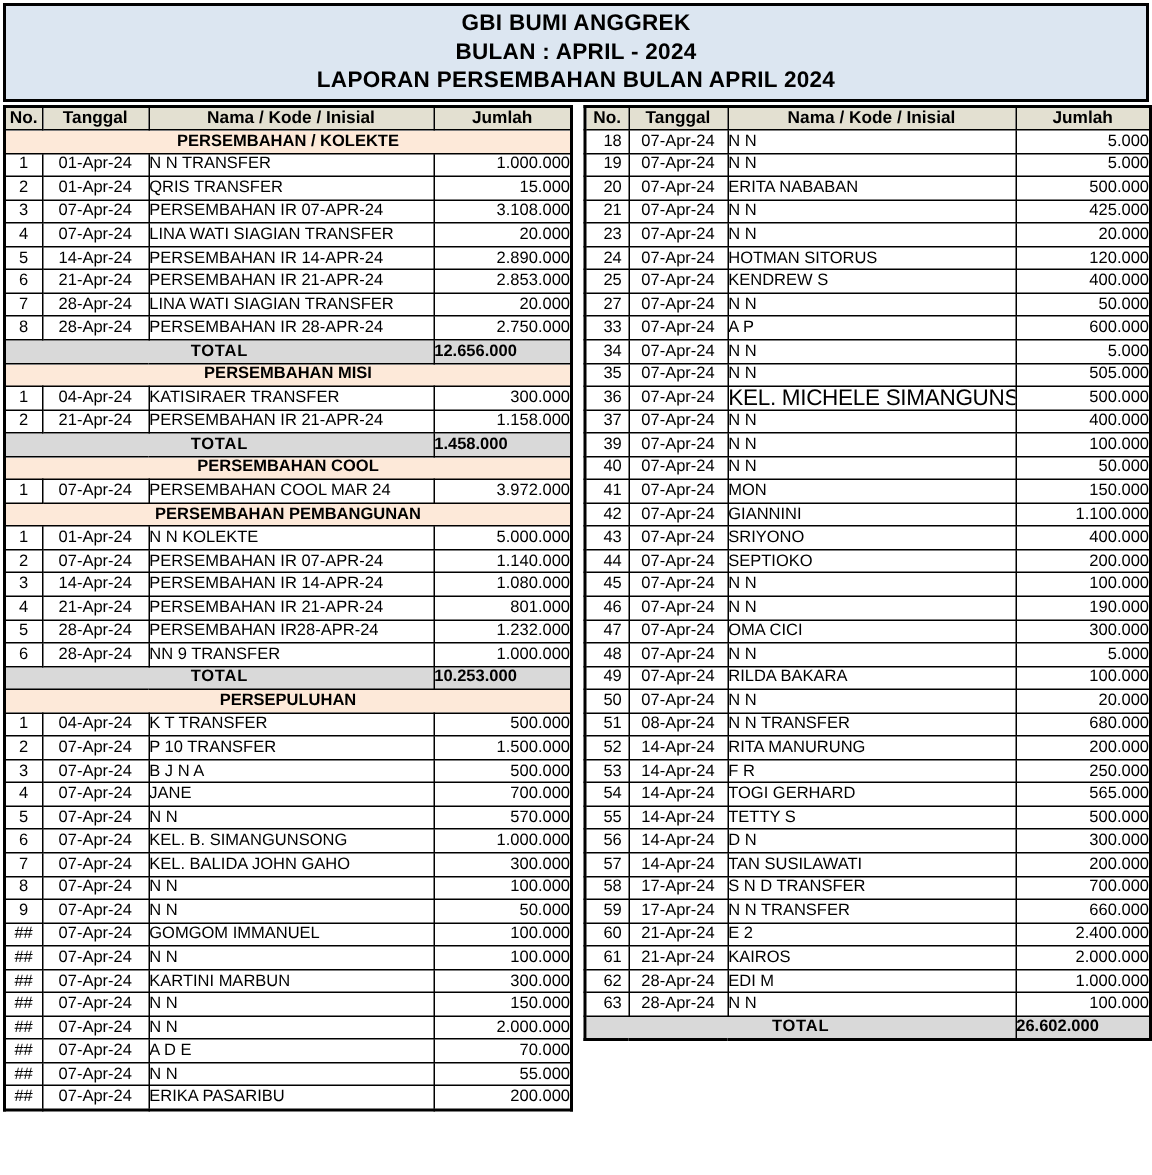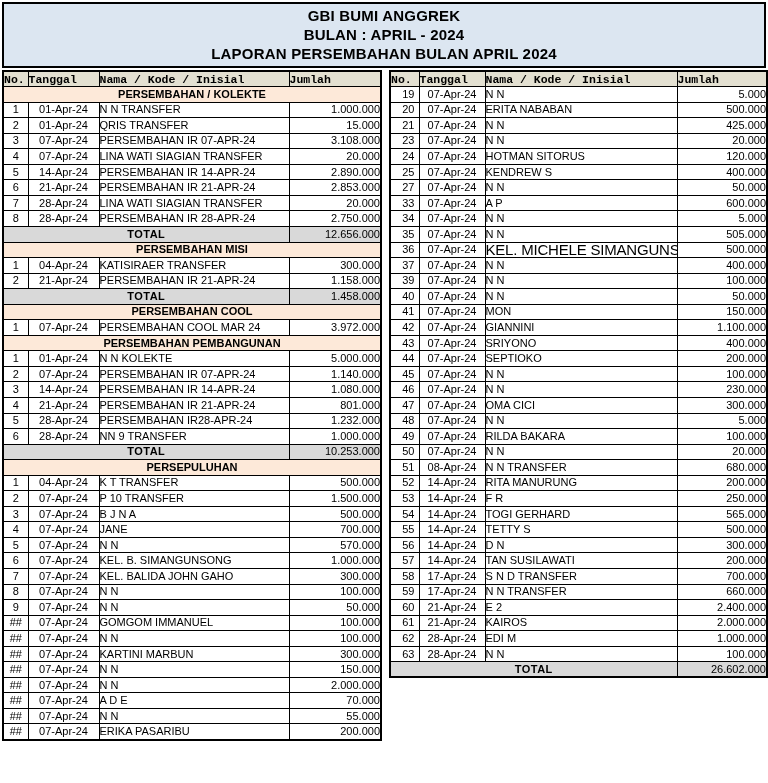--- a/index.html
+++ b/index.html
@@ -42,22 +42,21 @@
     line-height:13px;
     overflow:hidden;
     white-space:nowrap;
     vertical-align:middle;
     padding:0;
   }
   .sheet th{
     background:var(--header-bg);
     font-weight:bold;
     font-size:11.5px;
-    text-align:left;
-    font-family:Liberation Mono, monospace;
+    text-align:center;
   }
   .c-no{text-align:center;}
   .sheet-right .c-no{text-align:right;padding-right:4px;}
   .c-date{text-align:center;}
   .c-name{text-align:left;padding-left:4px;white-space:pre;}
   .c-name.fit{font-size:15px;letter-spacing:-0.2px;}
   .c-amt{text-align:right;padding-right:4px;}
   .section-cell{
     background:var(--section-bg);
     font-weight:bold;
@@ -66,23 +65,23 @@
   }
   .total-label-cell{
     background:var(--total-bg);
     font-weight:bold;
     font-size:11.5px;
     text-align:center;
     letter-spacing:0.5px;
   }
   .total-amount-cell{
     background:var(--total-bg);
-    font-weight:normal;
+    font-weight:bold;
     font-size:11.5px;
-    text-align:right;
+    text-align:left;
     padding-right:4px;
   }
 </style>
 </head>
 <body>
 
 <div class="page">
 
   <div class="title-block">
     <div class="title-line">GBI BUMI ANGGREK</div>
@@ -352,20 +351,26 @@
       <thead>
         <tr>
           <th>No.</th>
           <th>Tanggal</th>
           <th>Nama / Kode / Inisial</th>
           <th>Jumlah</th>
         </tr>
       </thead>
       <tbody>
           <tr>
+            <td class="c-no">18</td>
+            <td class="c-date">07-Apr-24</td>
+            <td class="c-name">N N</td>
+            <td class="c-amt">5.000</td>
+          </tr>
+          <tr>
             <td class="c-no">19</td>
             <td class="c-date">07-Apr-24</td>
             <td class="c-name">N N</td>
             <td class="c-amt">5.000</td>
           </tr>
           <tr>
             <td class="c-no">20</td>
             <td class="c-date">07-Apr-24</td>
             <td class="c-name">ERITA NABABAN</td>
             <td class="c-amt">500.000</td>
@@ -469,21 +474,21 @@
           <tr>
             <td class="c-no">45</td>
             <td class="c-date">07-Apr-24</td>
             <td class="c-name">N N</td>
             <td class="c-amt">100.000</td>
           </tr>
           <tr>
             <td class="c-no">46</td>
             <td class="c-date">07-Apr-24</td>
             <td class="c-name">N N</td>
-            <td class="c-amt">230.000</td>
+            <td class="c-amt">190.000</td>
           </tr>
           <tr>
             <td class="c-no">47</td>
             <td class="c-date">07-Apr-24</td>
             <td class="c-name">OMA CICI</td>
             <td class="c-amt">300.000</td>
           </tr>
           <tr>
             <td class="c-no">48</td>
             <td class="c-date">07-Apr-24</td>

